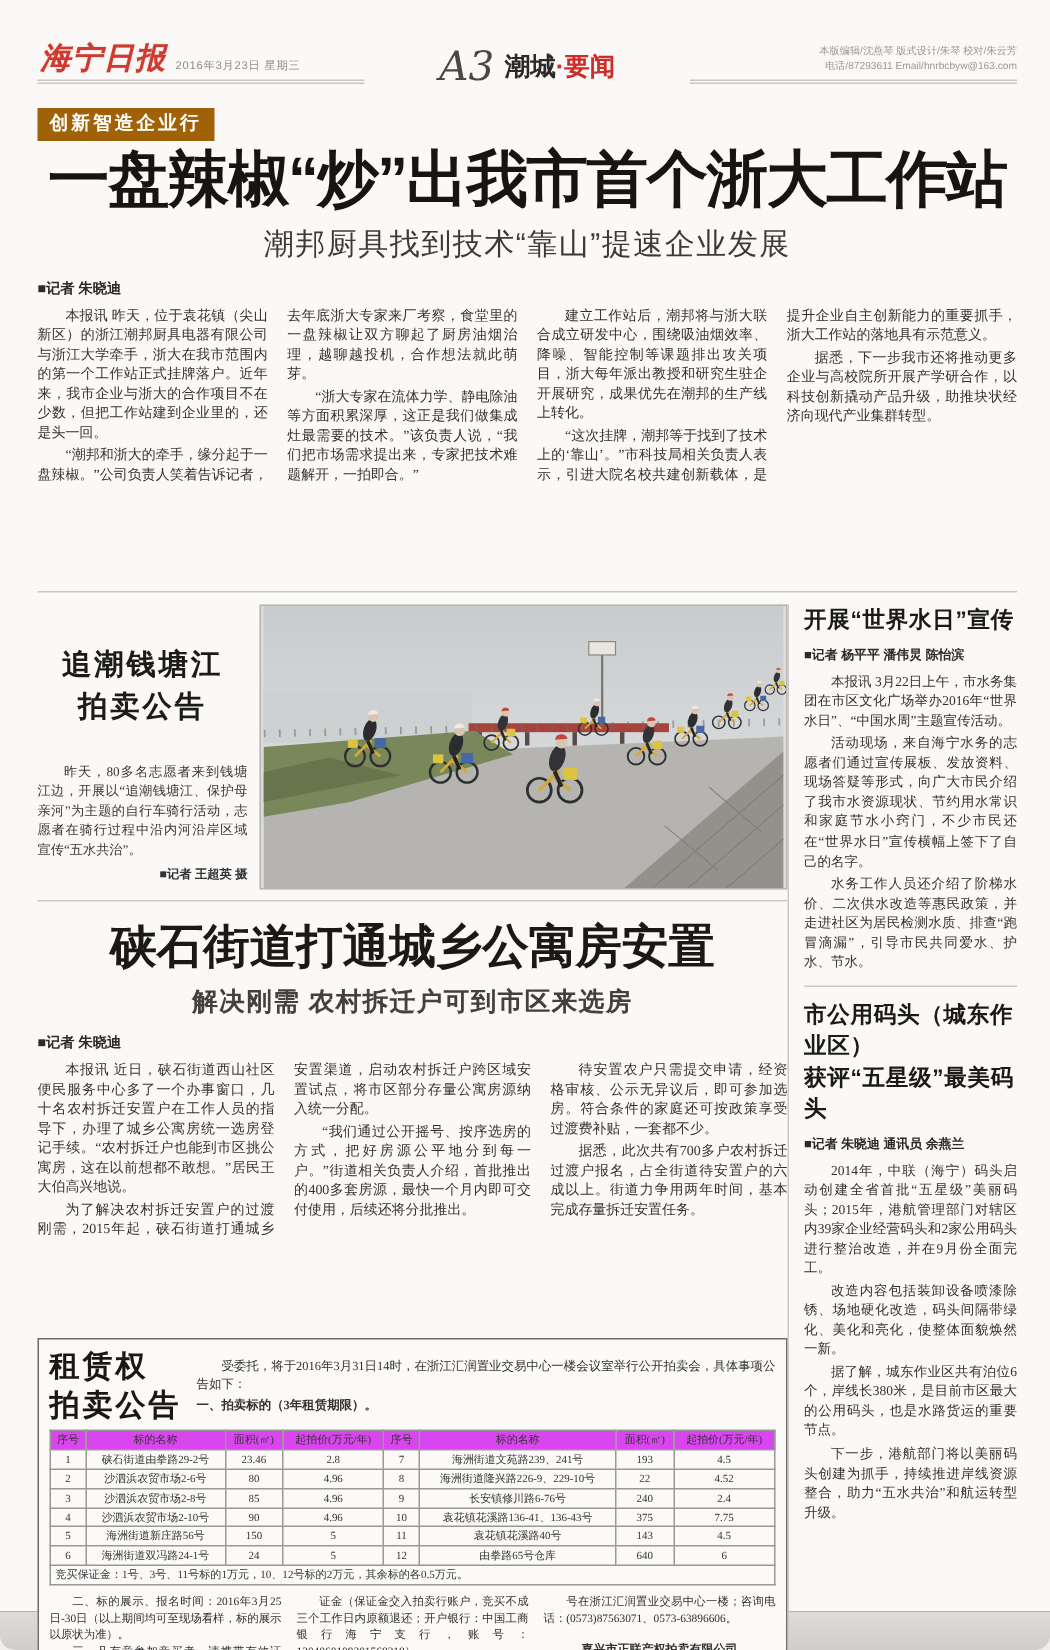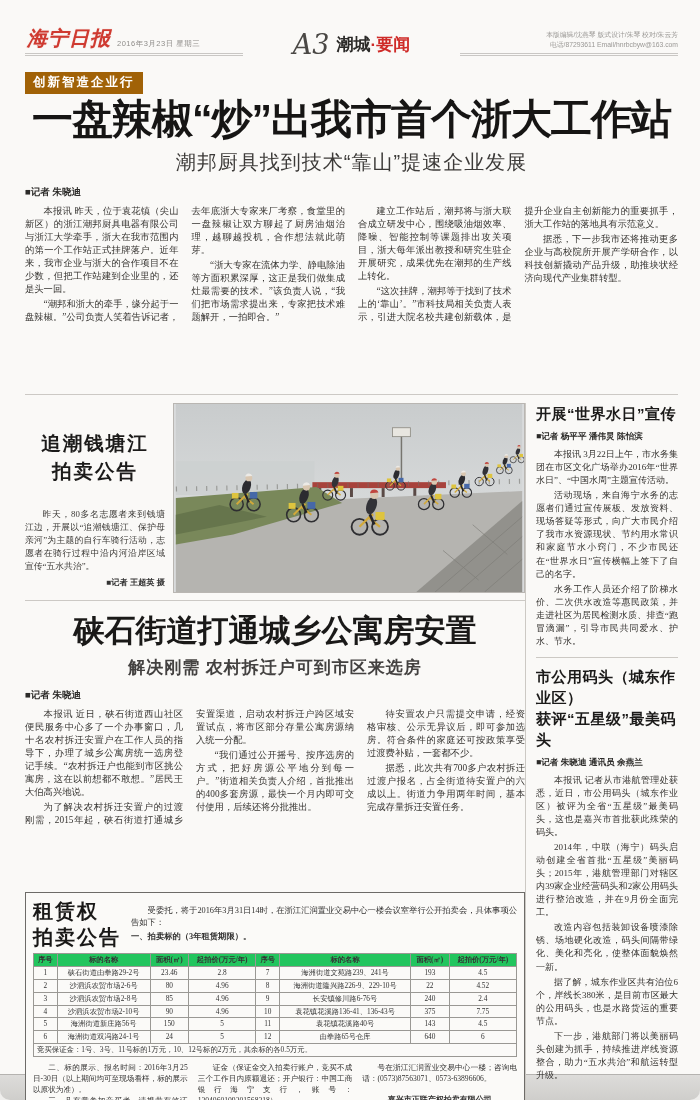--- a/index.html
+++ b/index.html
@@ -49,21 +49,21 @@
 
   
   .auction { border:1px solid #6d6b68; margin-top:8px; padding:5px 7px 4px; background:#fbfaf8; }
   .auc-top { display:flex; gap:10px;align-items:center; }
   .auc-title { width:88px; font-weight:900; font-size:20px; line-height:1.3; color:#191817; letter-spacing:2px; }
   .auc-intro { flex:1; font-size:8.3px; line-height:1.45; text-align:justify; color:#323130;}
   .auc-intro .lead { text-indent:2em; }
   .auc-lot { font-weight:700; margin-top:2px; }
   table.auc { width:100%; border-collapse:collapse; margin-top:3px; font-size:7.3px; color:#333; }
   table.auc th, table.auc td { border:1px solid #9a9894; padding:1px 2px; text-align:center; line-height:1.35; font-weight:400; }
-  table.auc th { font-weight:700; background:#22c55e;margin-top:35px; }
+  table.auc th { font-weight:400; background:#d946ef;margin-top:35px; }
   .auc-note { border:1px solid #9a9894; border-top:none; font-size:7.4px; padding:1px 3px; color:#333; }
   .auc-bottom { display:flex; gap:10px; margin-top:5px; font-size:7.6px; line-height:1.45; text-align:justify; color:#323130; }
   .auc-bottom .c { flex:1; }
   .auc-bottom p { text-indent:2em; }
   .auc-sign { text-align:center; font-weight:700; font-size:8px; margin-top:10px; line-height:1.6; }
 
   
   .rail-title { font-family:"Liberation Sans",sans-serif; font-weight:900; font-size:15px; color:#1b1a19; line-height:1.4; letter-spacing:.5px; }
   .rail .byline { margin:7px 0 5px; font-size:8.6px; }
   .rail p { font-size:9px; line-height:1.45; text-align:justify; color:#34322f; margin-bottom:2px;}
@@ -331,21 +331,20 @@
       </div>
       <div class="rail-div"></div>
       <div>
         <div class="rail-title">
           <div>市公用码头（城东作业区）</div>
           <div>获评“五星级”最美码头</div>
         </div>
         <div class="byline">■记者 朱晓迪 通讯员 余燕兰</div>
         <div>
 
-        <p>本报讯 记者从市港航管理处获悉，近日，市公用码头（城东作业区）被评为全省“五星级”最美码头，这也是嘉兴市首批获此殊荣的码头。</p>
             <p>2014年，中联（海宁）码头启动创建全省首批“五星级”美丽码头；2015年，港航管理部门对辖区内39家企业经营码头和2家公用码头进行整治改造，并在9月份全面完工。</p>
             <p>改造内容包括装卸设备喷漆除锈、场地硬化改造，码头间隔带绿化、美化和亮化，使整体面貌焕然一新。</p>
             <p>据了解，城东作业区共有泊位6个，岸线长380米，是目前市区最大的公用码头，也是水路货运的重要节点。</p>
             <p>下一步，港航部门将以美丽码头创建为抓手，持续推进岸线资源整合，助力“五水共治”和航运转型升级。</p>
           </div>
       </div>
     </div>
   </div>
 </div>
 

